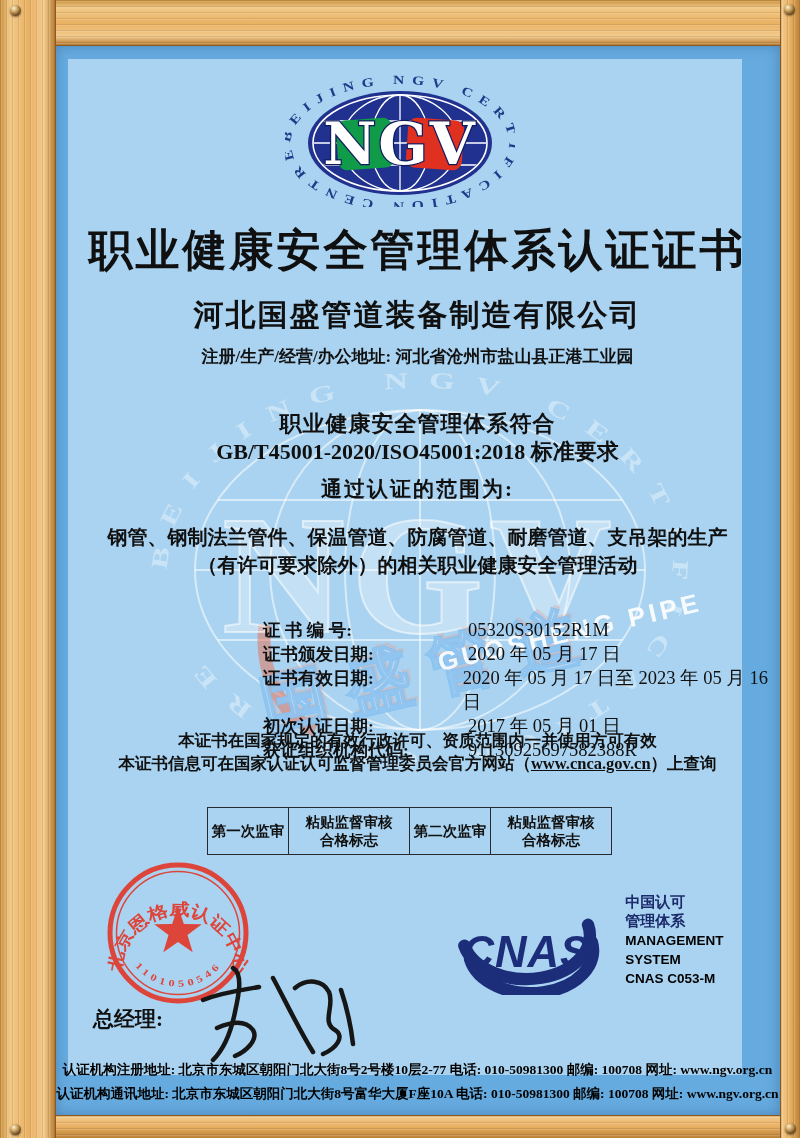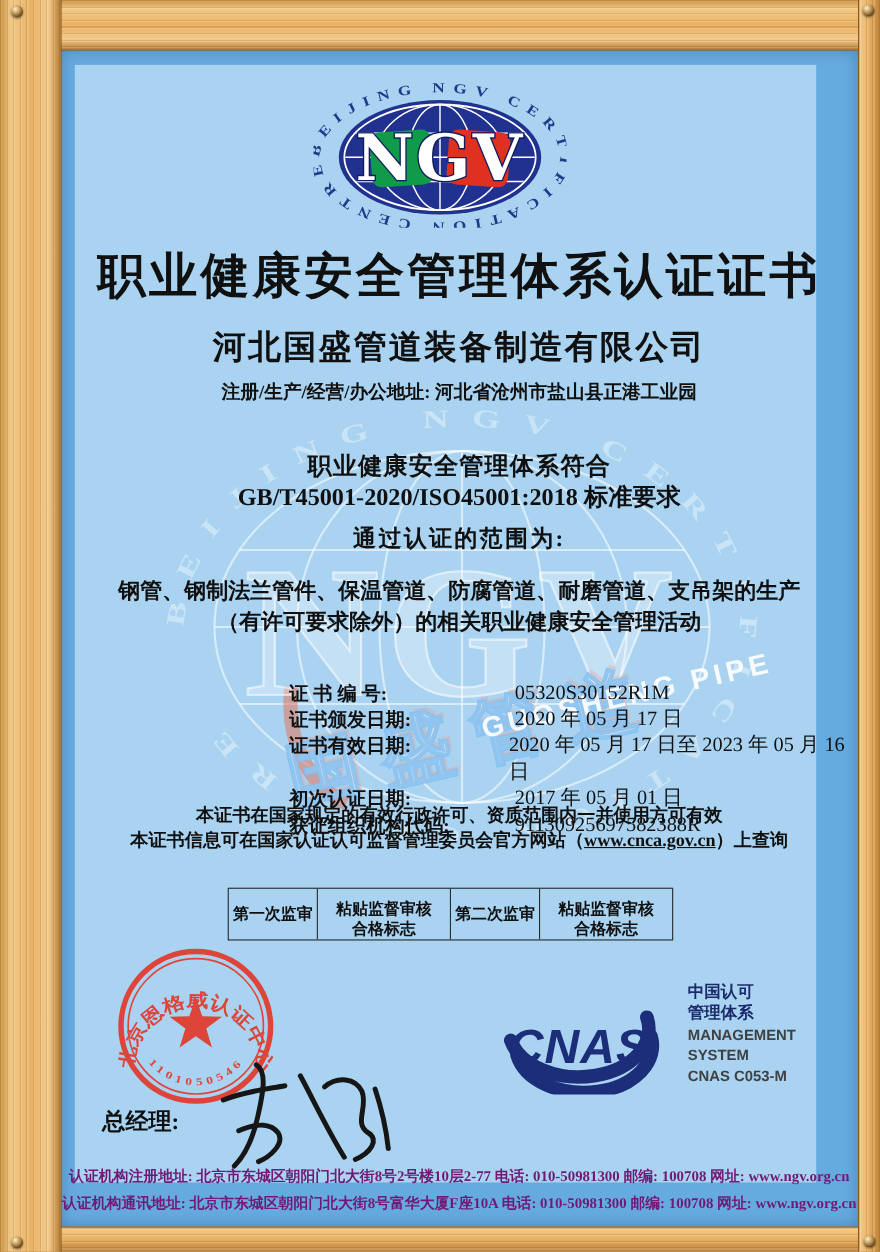--- a/index.html
+++ b/index.html
@@ -59,30 +59,30 @@
   .drow{display:flex;line-height:24px;gap:48px;}
   .dlabel{width:157px;font-weight:bold;font-size:17.5px;white-space:pre;}
   .dvalue{font-size:18.5px;}
   .notice{top:684px;font-size:16.5px;font-weight:bold;line-height:23px;}
   .notice .url{text-decoration:underline;}
   .audit{position:absolute;left:152px;top:762px;display:flex;height:46px;border:1.5px solid #26292e;}
   .acell{border-left:1.5px solid #26292e;display:flex;align-items:center;justify-content:center;
     text-align:center;font-size:14.5px;font-weight:bold;line-height:18px;}
   .acell:first-child{border-left:none;}
   .aw1{width:80px;}
-  .aw2{width:120px;align-items:flex-end;}
+  .aw2{width:120px;}
   .aw2 span{display:inline-block;width:92px;}
   .stamp-svg{position:absolute;left:35px;top:800px;opacity:.93;}
   .gm-label{position:absolute;left:38px;top:960px;font-size:21px;font-weight:bold;}
   .sig-svg{position:absolute;left:140px;top:915px;}
   .cnas{position:absolute;left:396px;top:840px;display:flex;align-items:center;}
   .cnas-text{margin-left:22px;}
   .cnas-cn{font-size:15px;font-weight:bold;color:#1b2a6b;line-height:19px;}
-  .cnas-en{font-family:"Liberation Sans",sans-serif;font-size:13.5px;font-weight:bold;color:#404040;line-height:19px;}
-  .footer{position:absolute;left:0;right:0;text-align:center;font-size:13.5px;font-weight:bold;color:#701a75;white-space:nowrap;}
+  .cnas-en{font-family:"Liberation Sans",sans-serif;font-size:13.5px;font-weight:bold;color:#000000;line-height:19px;}
+  .footer{position:absolute;left:0;right:0;text-align:center;font-size:13.5px;font-weight:bold;color:#000000;white-space:nowrap;}
   .footer1{top:1016px;}
   .footer2{top:1040px;}
 </style>
 </head>
 <body>
 
 <div class="wood wood-top"></div>
 <div class="wood wood-bottom"></div>
 <div class="wood wood-left"></div>
 <div class="wood wood-right"></div>

